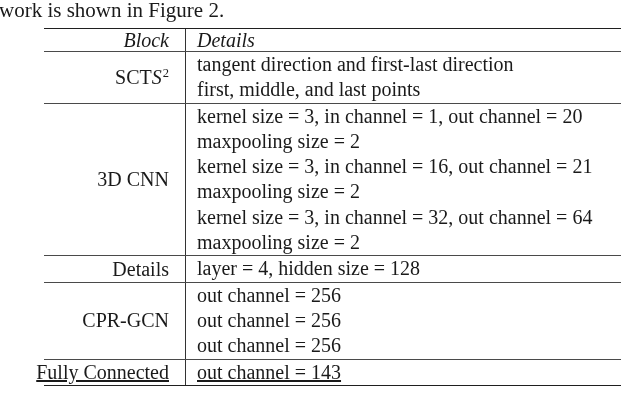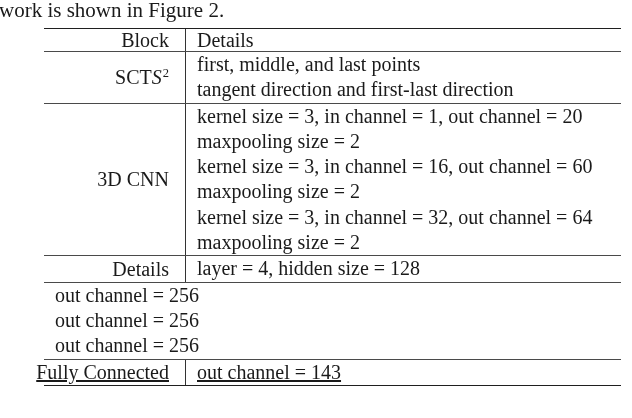--- a/index.html
+++ b/index.html
@@ -30,20 +30,21 @@
     top: 28px;
     width: 588px;
     box-sizing: border-box;
     border-top: 1.8px solid #1f1f1f;
     border-bottom: 1.8px solid #1f1f1f;
   }
   .hdr {
     display: flex;
     border-bottom: 1.6px solid #4a4a4a;
     height: 22px;
+    font-style: italic;
   }
   .row {
     display: flex;
     border-bottom: 1.5px solid #4a4a4a;
   }
   .row:last-child {
     border-bottom: none;
     text-decoration: underline;
   }
   .bcell {
@@ -102,46 +103,49 @@
       <div class="dcell">
         <span>Details</span>
       </div>
     </div>
     <div>
         <div class="row">
           <div class="bcell">
             <span>SCT<span class="var">S</span><span class="sup">2</span></span>
           </div>
           <div class="dcell">
+            <div class="line">tangent direction and first-last direction</div>
             <div class="line">first, middle, and last points</div>
-            <div class="line">tangent direction and first-last direction</div>
           </div>
         </div>
         <div class="row">
           <div class="bcell">
             <span>3D CNN</span>
           </div>
           <div class="dcell">
             <div class="line">kernel size = 3, in channel = 1, out channel = 20</div>
             <div class="line">maxpooling size = 2</div>
-            <div class="line">kernel size = 3, in channel = 16, out channel = 60</div>
+            <div class="line">kernel size = 3, in channel = 16, out channel = 21</div>
             <div class="line">maxpooling size = 2</div>
             <div class="line">kernel size = 3, in channel = 32, out channel = 64</div>
             <div class="line">maxpooling size = 2</div>
           </div>
         </div>
         <div class="row">
           <div class="bcell">
             <span>Details</span>
           </div>
           <div class="dcell">
             <div class="line">layer = 4, hidden size = 128</div>
           </div>
         </div>
         <div class="row">
+          <div class="bcell">
+            <span>CPR-GCN</span>
+          </div>
           <div class="dcell">
             <div class="line">out channel = 256</div>
             <div class="line">out channel = 256</div>
             <div class="line">out channel = 256</div>
           </div>
         </div>
         <div class="row">
           <div class="bcell">
             <span>Fully Connected</span>
           </div>

